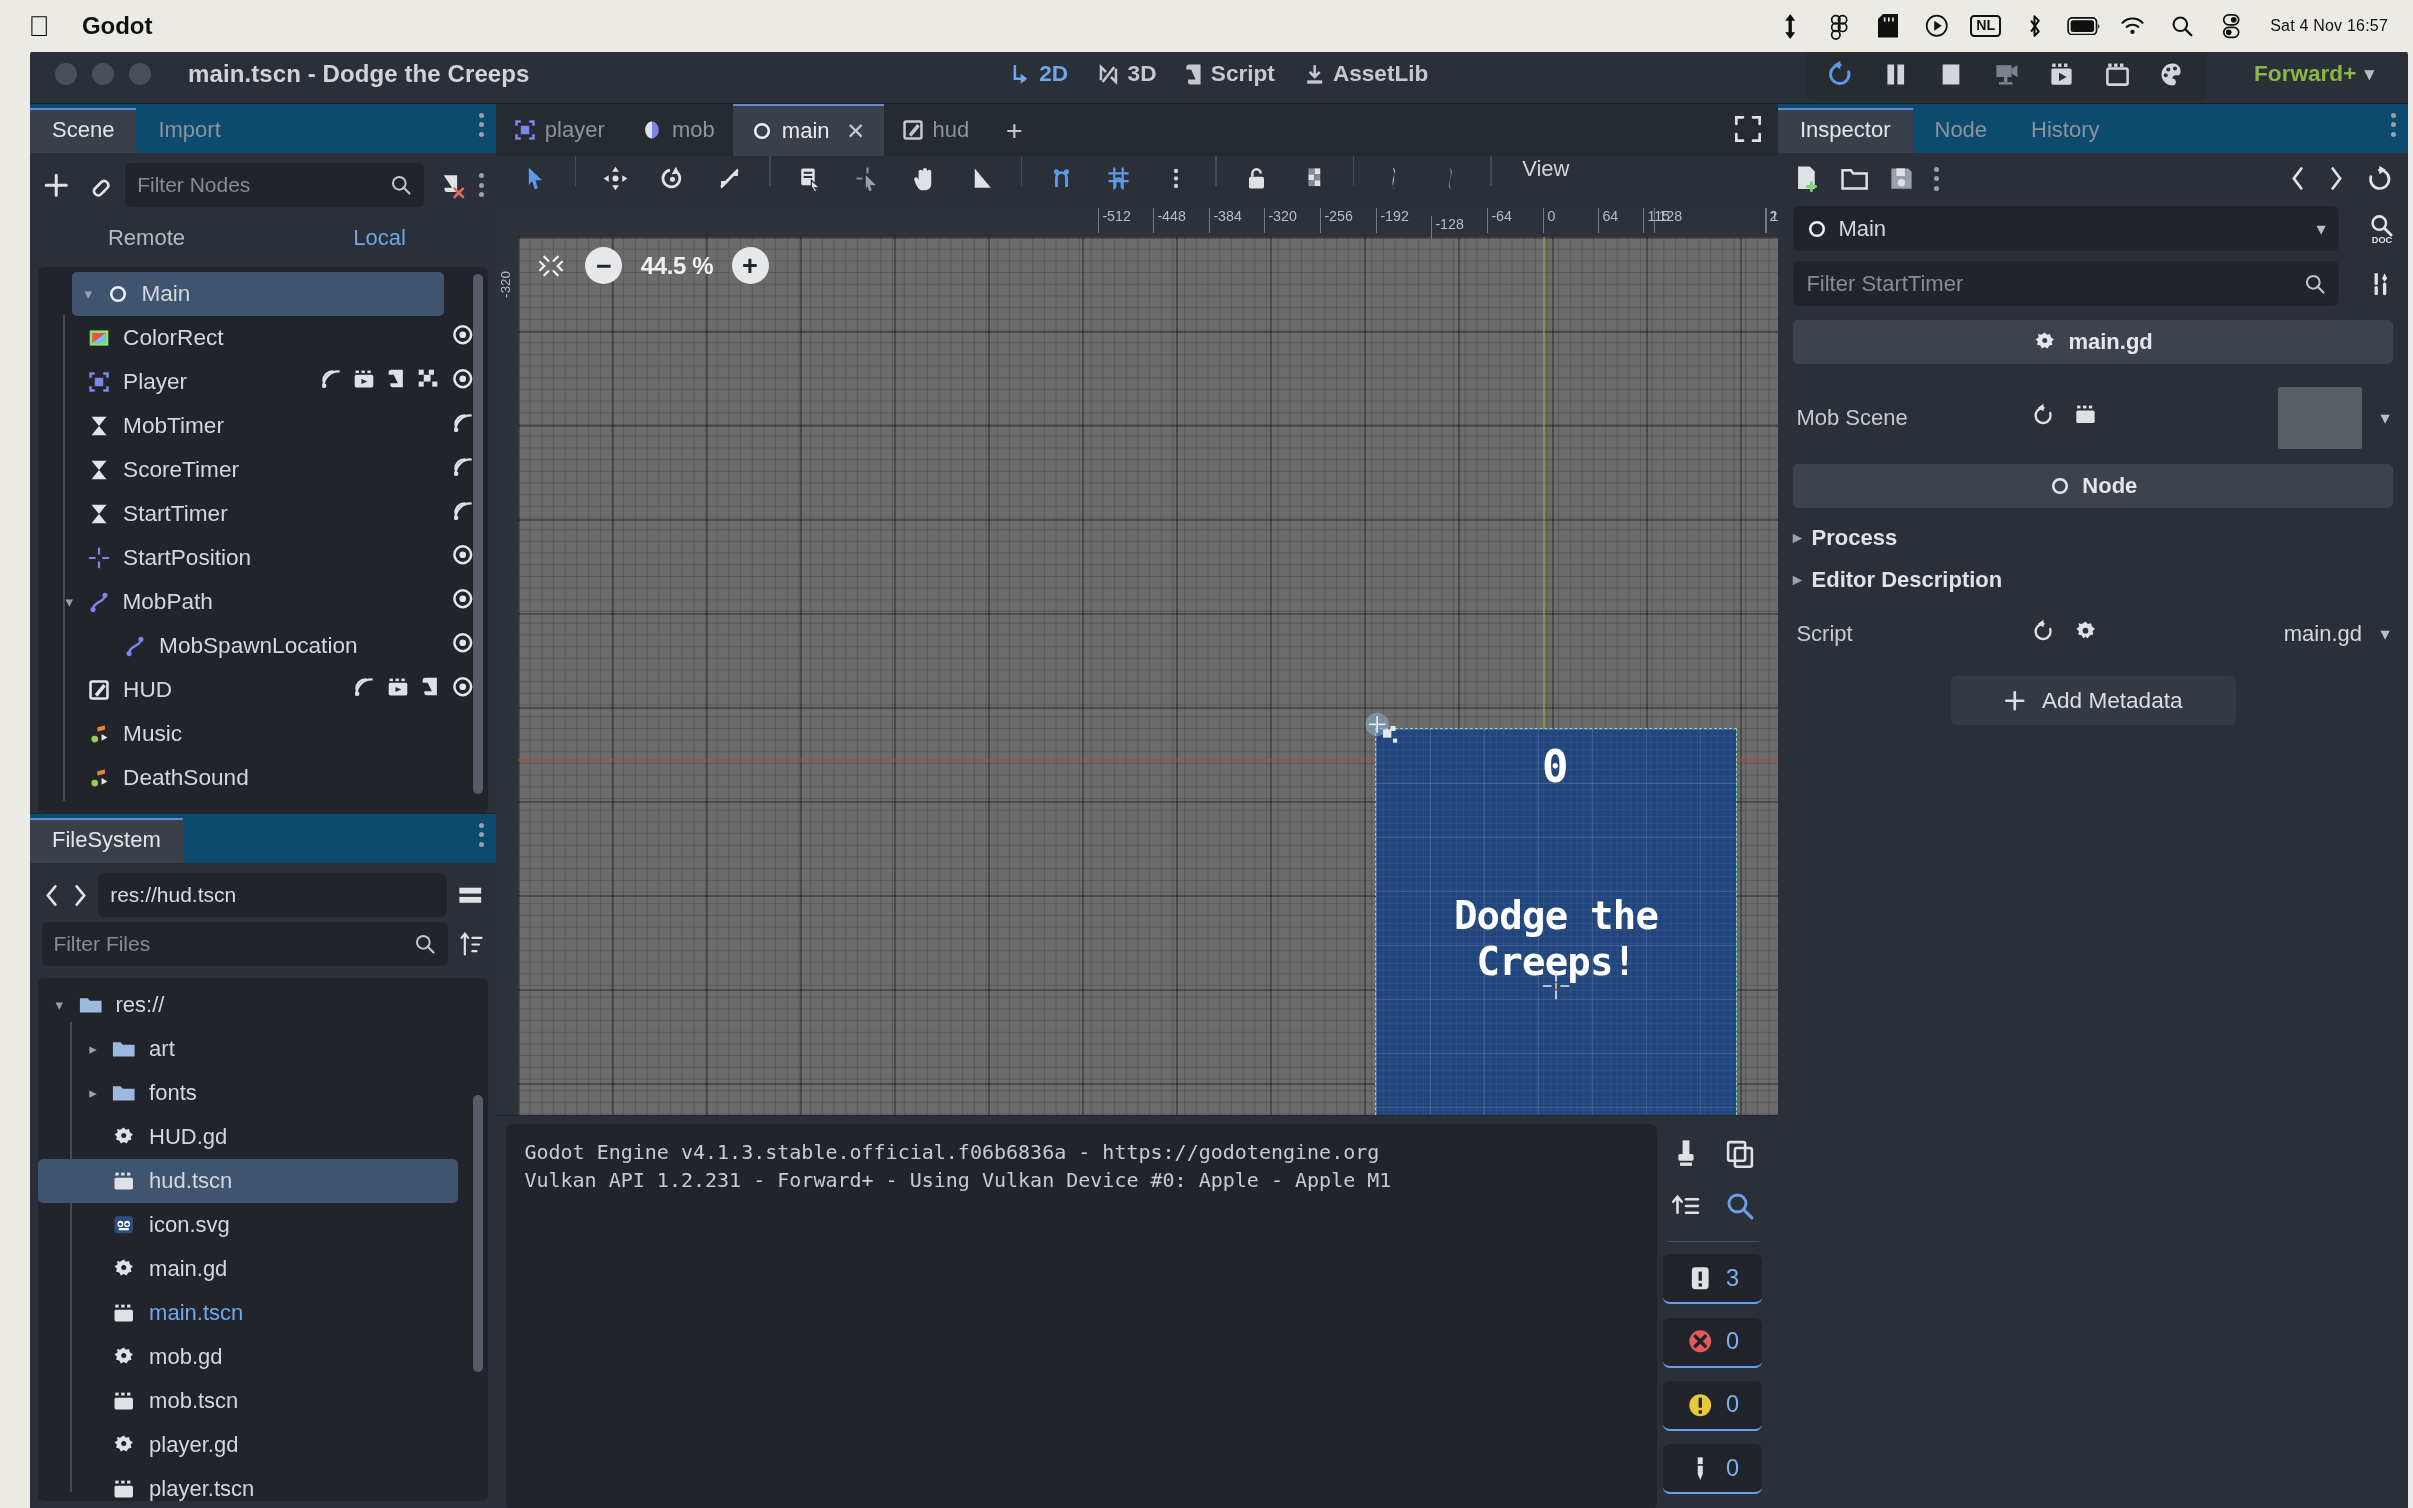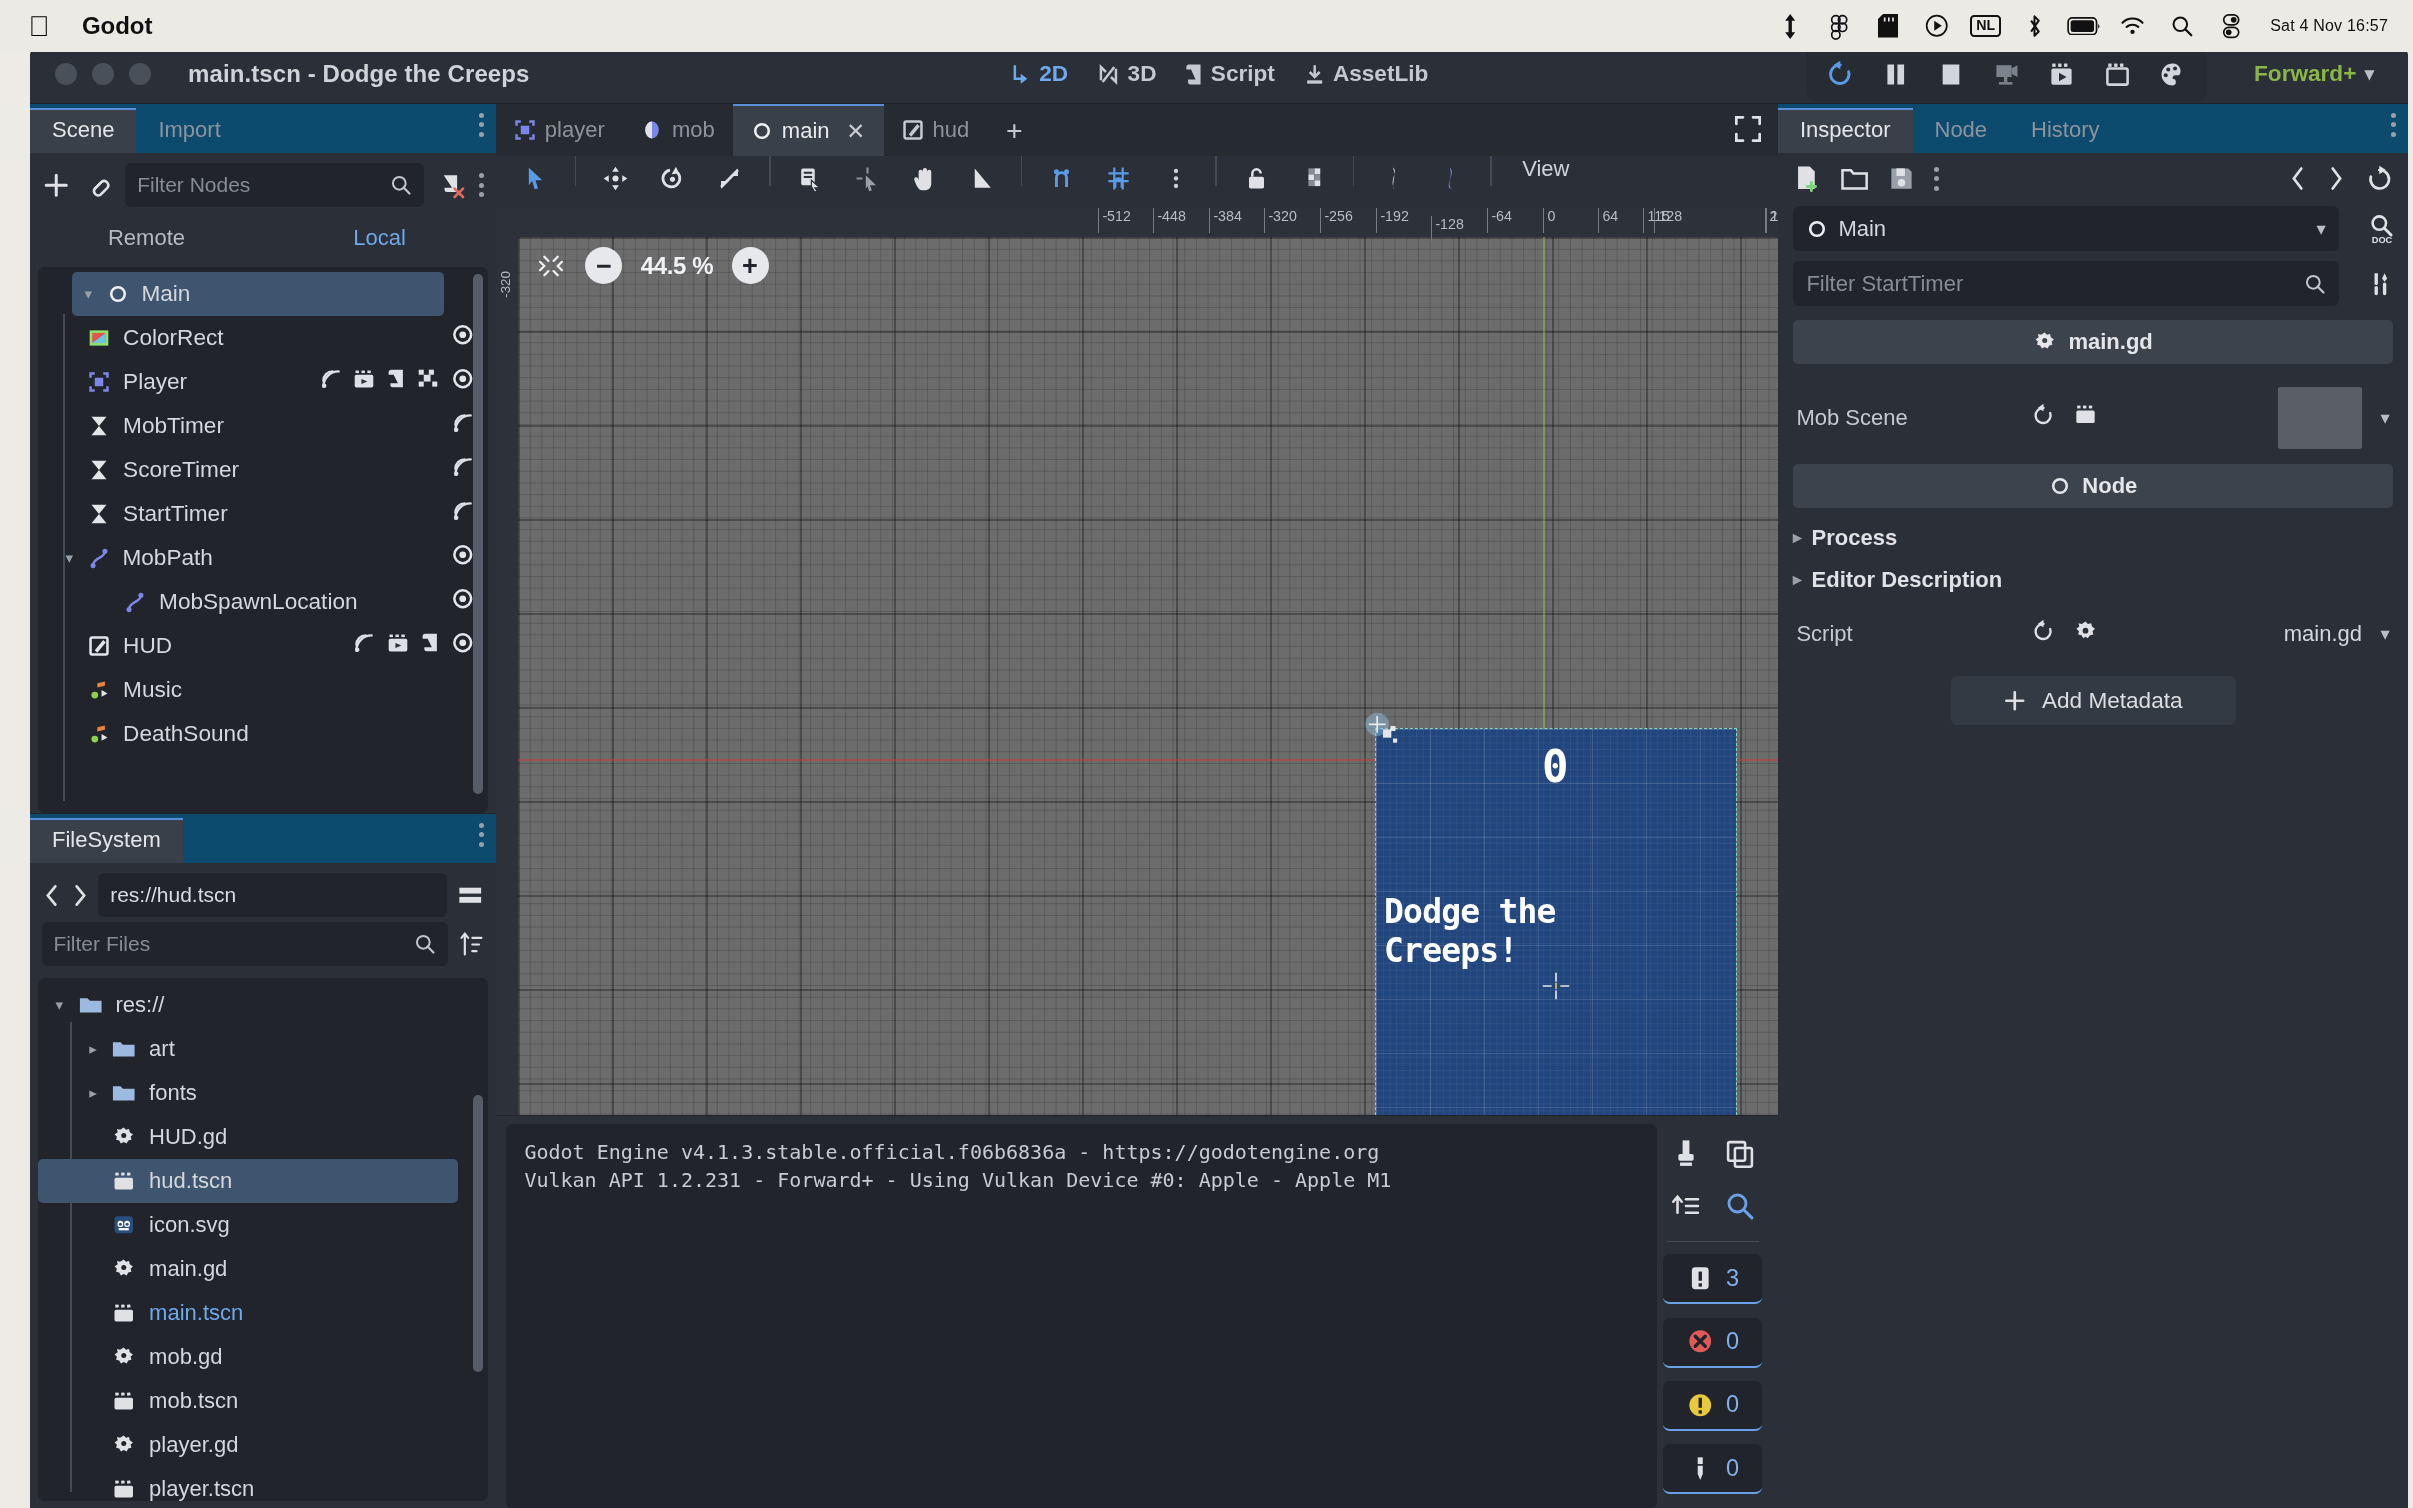--- a/index.html
+++ b/index.html
@@ -152,22 +152,22 @@
     background-image:
       linear-gradient(to right, rgba(255,255,255,.055) 0.8px, transparent 0.8px),
       linear-gradient(to bottom, rgba(255,255,255,.055) 0.8px, transparent 0.8px),
       linear-gradient(to right, rgba(255,255,255,.13) 0.8px, transparent 0.8px),
       linear-gradient(to bottom, rgba(255,255,255,.13) 0.8px, transparent 0.8px);
     background-size: 6.7px 6.7px, 6.7px 6.7px, 54px 54px, 54px 54px;
     outline: 1.7px dashed #7fd8c3; z-index: 5;
   }
   #scenerect .scorelbl { position:absolute; top:11.7px; left:0; right:0; text-align:center;
      font-family:"DejaVu Sans Mono", monospace; font-size:44px; color:#fff; font-weight:bold; letter-spacing:1.7px;}
-  #scenerect .title { position:absolute; top:164px; left:0; right:0; text-align:left;
-     font-family:"DejaVu Sans Mono", monospace; font-size:33px; line-height:1.18; color:#fff; font-weight:bold; letter-spacing:-0.8px;margin-left:8px;}
+  #scenerect .title { position:absolute; top:164px; left:0; right:0; text-align:center;
+     font-family:"DejaVu Sans Mono", monospace; font-size:39px; line-height:1.18; color:#fff; font-weight:bold; letter-spacing:-0.8px;}
   #scenerect .startpos { position:absolute; left:50%; top:48%; transform:translate(-50%,-50%);
      width:28.5px; height:28.5px; }
   #originHandle { position:absolute; left:867px; top:503px; width:40px; height:40px; z-index:7;}
 
   
   #bottompanel { height: 394px; background:#2b3038; display:flex; flex-direction:column; border-top:1.7px solid #21252b;}
   #outwrap { flex:1; display:flex; padding: 8.4px 10px 0 10px; }
   #outtext {
     flex:1; background:#21252b; border-radius:6.7px; padding: 15px 18.4px;
     font-family:"DejaVu Sans Mono", monospace; font-size:20px; color:#c8ccd2; line-height:1.38;
@@ -569,20 +569,39 @@
               <span><svg width="22" height="22" viewBox="0 0 26 26">
                   <g fill="none" stroke="#dde0e5" stroke-width="2.8" stroke-linecap="round">
                     <path d="M4 22 A18 18 0 0 1 22 4"></path>
                     <path d="M4 15 A11 11 0 0 1 15 4"></path>
                   </g>
                   <circle cx="5" cy="21" r="2.6" fill="#dde0e5"></circle>
                 </svg></span>
             </span>
         </div>
 
+        <div class="node indent1">
+          <span class="nicon">
+            <svg width="22" height="22" viewBox="0 0 26 26">
+                <g stroke="#7b86ea" stroke-width="2.6" stroke-linecap="round">
+                  <line x1="13" y1="2" x2="13" y2="8"></line>
+                  <line x1="13" y1="18" x2="13" y2="24"></line>
+                  <line x1="2" y1="13" x2="8" y2="13"></line>
+                  <line x1="18" y1="13" x2="24" y2="13"></line>
+                </g>
+              </svg>
+            </span>
+          <span class="nlabel">StartPosition</span>
+          <span class="badges">
+              <span><svg width="23.5" height="23.5" viewBox="0 0 28 28">
+                  <circle cx="14" cy="14" r="10" fill="none" stroke="#e3e5e9" stroke-width="3"></circle>
+                  <circle cx="14" cy="14" r="4" fill="#e3e5e9"></circle>
+                </svg></span>
+            </span>
+        </div>
 
         <div class="node" style="padding-left:18.4px">
           <span class="caret">▾</span>
           <span class="nicon">
             <svg width="22" height="22" viewBox="0 0 26 26">
                 <path d="M6 22 C6 12 20 14 20 5" fill="none" stroke="#7b86ea" stroke-width="3"></path>
                 <circle cx="6" cy="22" r="3" fill="#7b86ea"></circle>
                 <circle cx="20" cy="5" r="3" fill="#7b86ea"></circle>
               </svg>
             </span>

